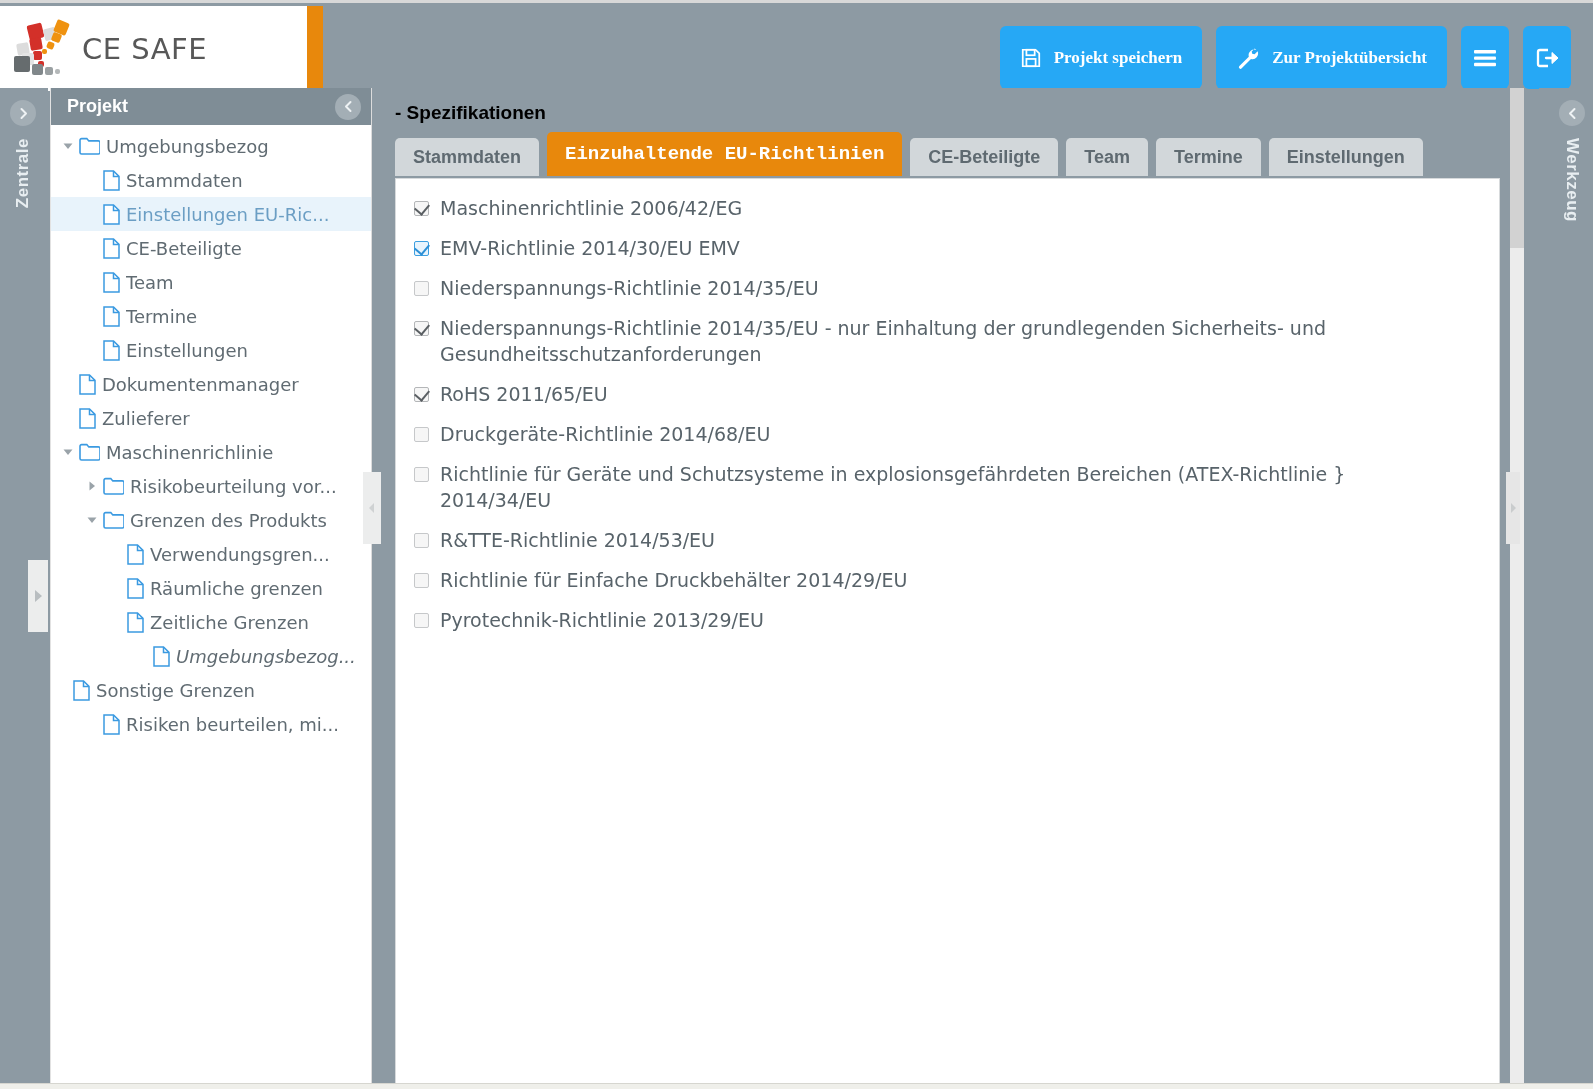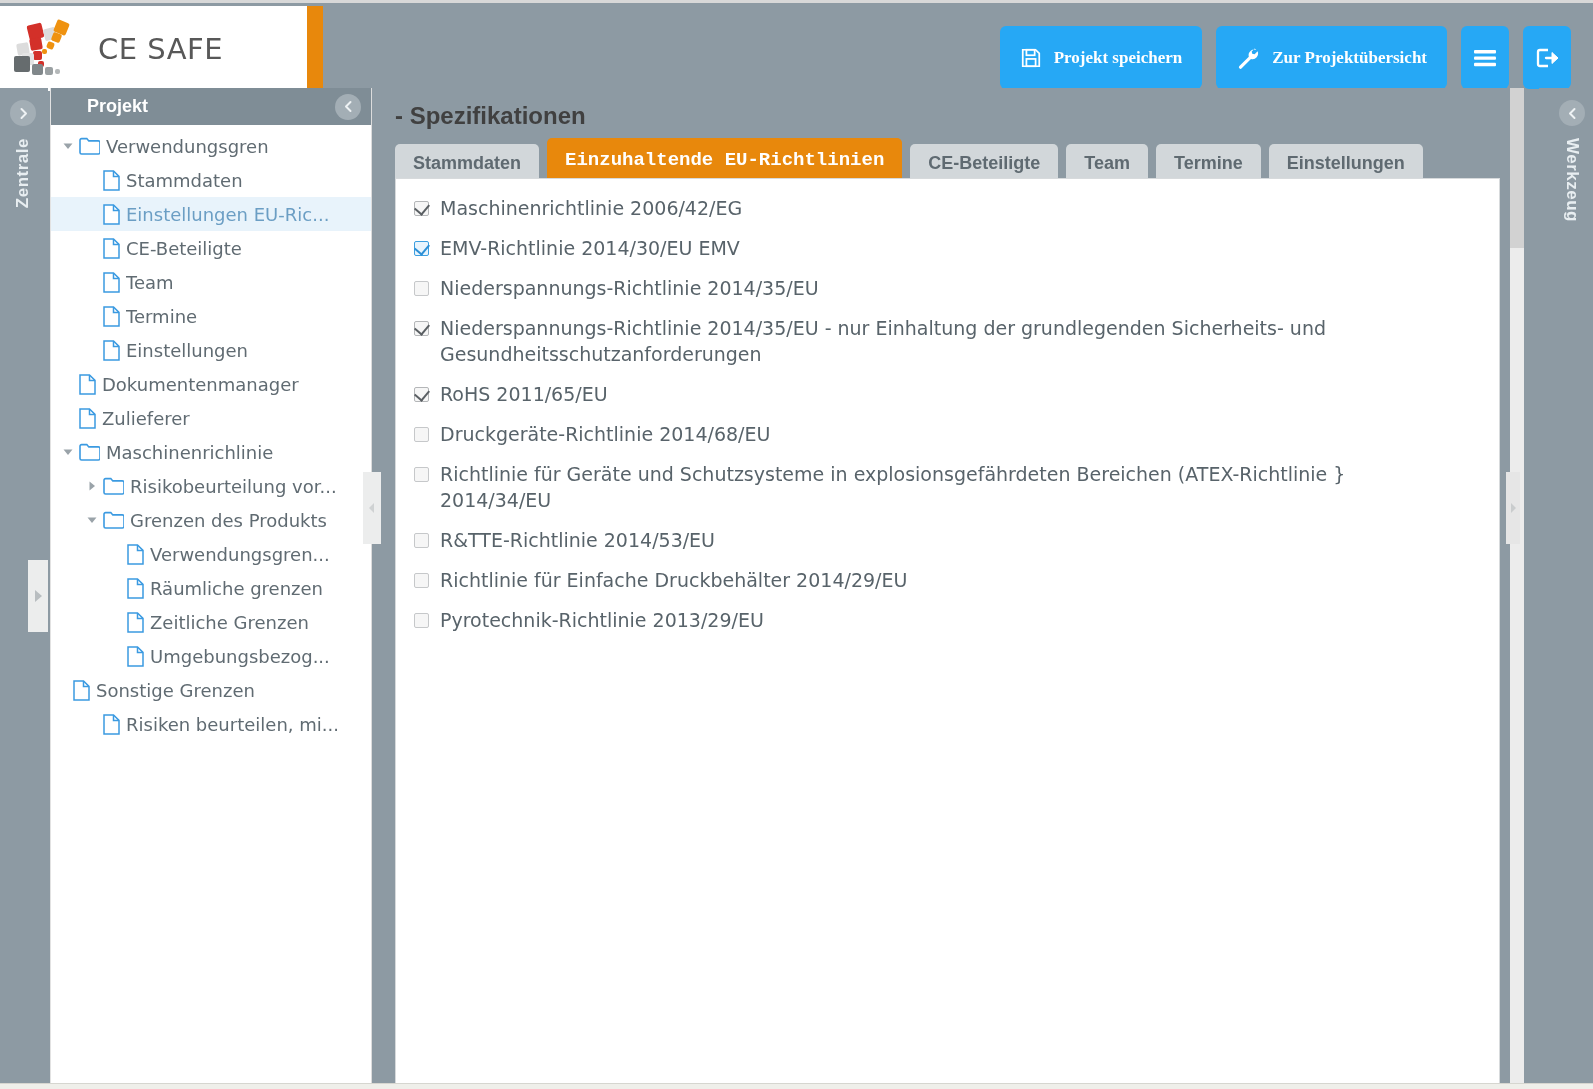--- a/index.html
+++ b/index.html
@@ -21,21 +21,21 @@
   .topbar {
     position: absolute; left: 0; top: 0;
     width: 1593px; height: 88px;
     background: #8d9aa3;
     border-top: 3px solid #d8d8d8;
   }
   .logo-area {
     position: absolute; left: 0; top: 3px;
     width: 307px; height: 85px;
     background: #ffffff;
-    display: flex; align-items: center; gap: 16px;
+    display: flex; align-items: center;
   }
   .logo-mark {
     position: relative;
     width: 62px; height: 58px;
     margin-left: 12px;
     flex: 0 0 auto;
   }
   .logo-mark i {
     position: absolute;
     display: block;
@@ -137,21 +137,20 @@
     height: 37px;
     background: #7f8d96;
     display: flex; align-items: center;
     padding: 0 10px 0 16px;
     justify-content: space-between;
   }
   .sidebar-head .title {
     color: #ffffff;
     font-size: 18px;
     font-weight: bold;
-    margin-left: 20px;
   }
   .tree { padding-top: 4px; font-size: 0; }
   .tree-item {
     display: flex; align-items: center;
     height: 34px;
     cursor: pointer;
     padding-right: 6px;
   }
   .tree-item.selected { background: #e8f3fb; }
   .tree-item .twisty {
@@ -181,22 +180,22 @@
   }
 
   
   .main {
     position: absolute; left: 381px; top: 88px;
     width: 1129px; height: 1001px;
     background: #8d9aa3;
   }
   .crumb {
     padding: 14px 0 0 14px;
-    color: #404040;
-    font-size: 24px;
+    color: #000000;
+    font-size: 19px;
     font-weight: bold;
   }
   .tabs {
     display: flex; align-items: flex-end; gap: 8px;
     padding: 12px 0 0 14px;
     height: 52px;
   }
   .tab {
     height: 38px;
     border-radius: 5px 5px 0 0;
@@ -391,21 +390,21 @@
           <span class="twisty">
             <svg width="12" height="12" viewBox="0 0 12 12">
               <path d="M1.5 3.5 10.5 3.5 6 9z" fill="#9aa3a9"></path>
             </svg>
           </span>
           <span class="ficon">
             <svg width="21" height="18" viewBox="0 0 21 18">
               <path d="M1 3.2a1.6 1.6 0 0 1 1.6-1.6h5.2l2 2.3h9.6A1.6 1.6 0 0 1 21 5.5v9.9a1.6 1.6 0 0 1-1.6 1.6H2.6A1.6 1.6 0 0 1 1 15.4z" fill="none" stroke="#3b9ae1" stroke-width="1.6"></path>
             </svg>
           </span>
-          <span class="lbl">Verwendungsgren</span>
+          <span class="lbl">Umgebungsbezog</span>
         </div>
         <div class="tree-item" style="padding-left: 30px;">
           <span class="twisty"></span>
           <span class="ficon">
             <svg width="17" height="21" viewBox="0 0 17 21">
               <path d="M1 1h9.5L16 6.4V20H1z" fill="#ffffff" stroke="#3b9ae1" stroke-width="1.5"></path>
               <path d="M10.5 1v5.4H16" fill="none" stroke="#3b9ae1" stroke-width="1.5"></path>
             </svg>
           </span>
           <span class="lbl">Stammdaten</span>
@@ -542,21 +541,21 @@
         <div class="tree-item" style="padding-left: 54px;">
           <span class="twisty"></span>
           <span class="ficon">
             <svg width="17" height="21" viewBox="0 0 17 21">
               <path d="M1 1h9.5L16 6.4V20H1z" fill="#ffffff" stroke="#3b9ae1" stroke-width="1.5"></path>
               <path d="M10.5 1v5.4H16" fill="none" stroke="#3b9ae1" stroke-width="1.5"></path>
             </svg>
           </span>
           <span class="lbl">Zeitliche Grenzen</span>
         </div>
-        <div class="tree-item" style="padding-left: 54px;">
+        <div class="tree-item" style="padding-left: 80px; font-style: italic;">
           <span class="twisty"></span>
           <span class="ficon">
             <svg width="17" height="21" viewBox="0 0 17 21">
               <path d="M1 1h9.5L16 6.4V20H1z" fill="#ffffff" stroke="#3b9ae1" stroke-width="1.5"></path>
               <path d="M10.5 1v5.4H16" fill="none" stroke="#3b9ae1" stroke-width="1.5"></path>
             </svg>
           </span>
           <span class="lbl">Umgebungsbezog...</span>
         </div>
         <div class="tree-item" style="">

